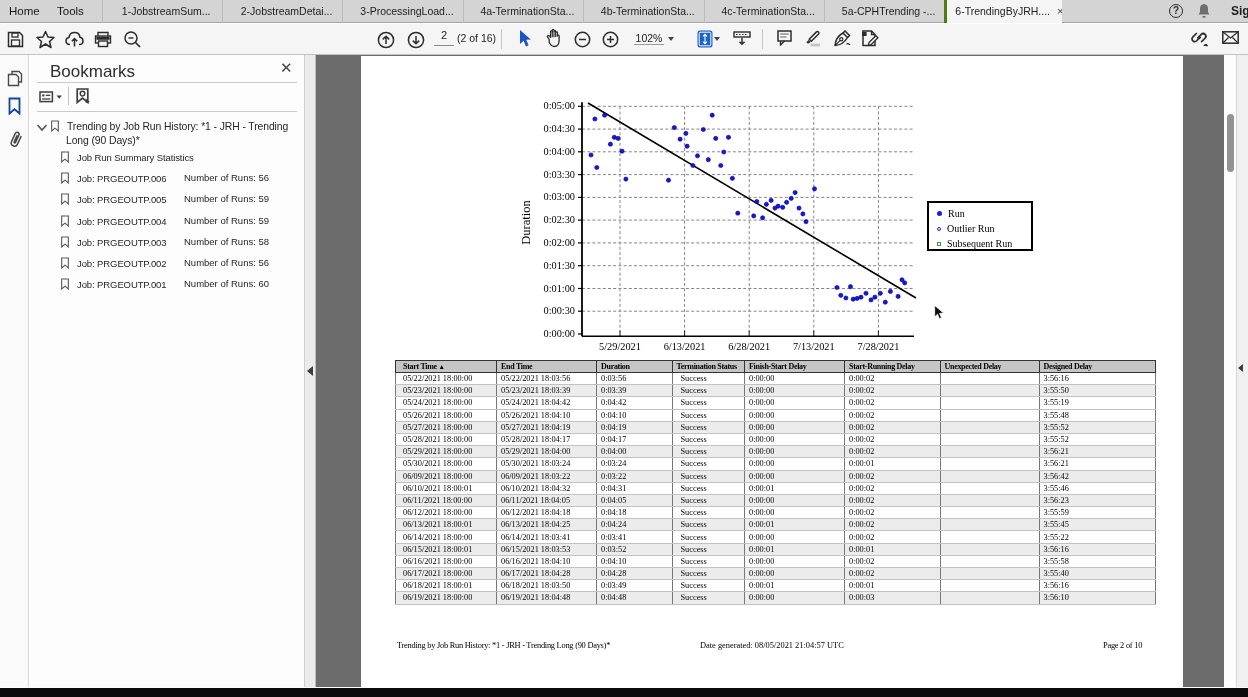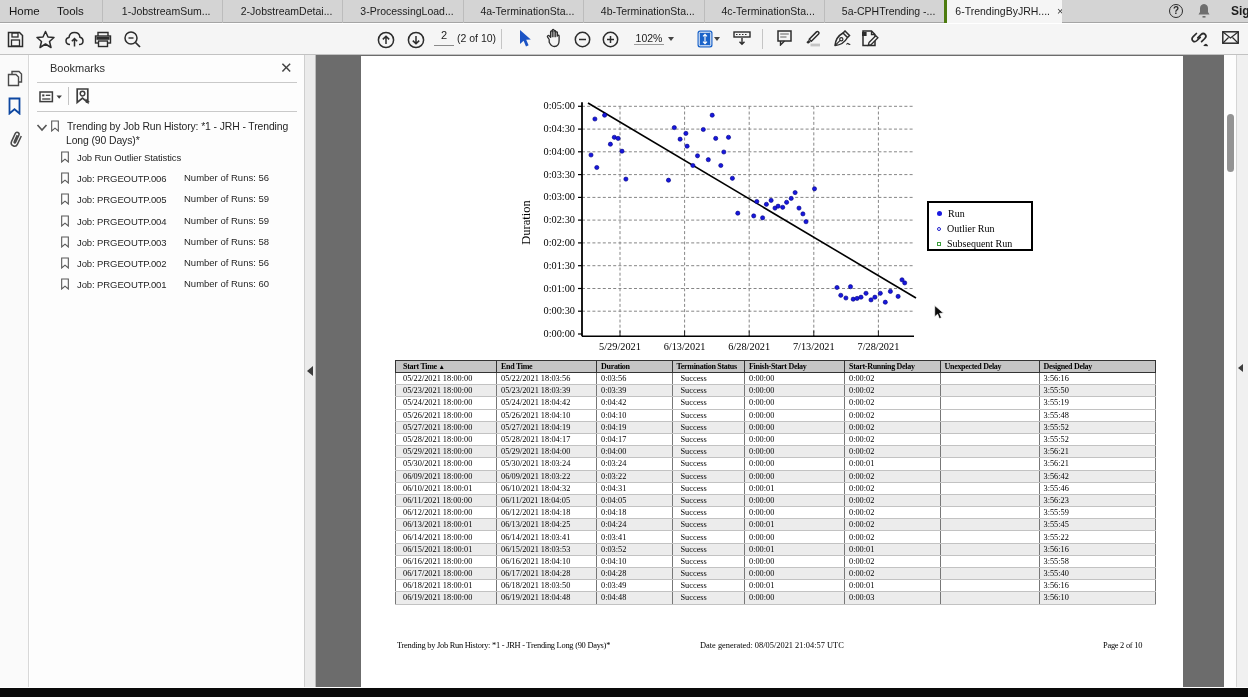--- a/index.html
+++ b/index.html
@@ -18,21 +18,21 @@
 .sep { position:absolute; top:5px; width:1px; height:20px; background:#c5c5c5; }
 #pgnum { position:absolute; left:434px; top:5px; width:20px; height:17px; font-size:11px; color:#1c1c1c; text-align:center; border-bottom:1px solid #8a8a8a; }
 #pgof { position:absolute; left:457px; top:8px; font-size:10.5px; color:#1c1c1c; }
 #zoomtx { position:absolute; left:634px; top:8px; width:30px; font-size:10.5px; color:#1c1c1c; text-align:center; border-bottom:1px solid #9a9a9a; height:13px;}
 .caret { position:absolute; width:0; height:0; border-left:3.5px solid transparent; border-right:3.5px solid transparent; border-top:4.5px solid #444; }
 
 #lstrip { position:absolute; left:0; top:55px; width:29px; height:632px; background:#fafafa; border-right:1px solid #d8d8d8; }
 #lstrip svg { position:absolute; left:7px; }
 
 #bmpanel { position:absolute; left:30px; top:55px; width:274px; height:632px; background:#fdfdfd; }
-#bmtitle { position:absolute; left:8px; top:7px; font-size:11px; color:#2e2e2e;padding-left:12px; }
+#bmtitle { position:absolute; left:8px; top:7px; font-size:17px; color:#2e2e2e;padding-left:12px; }
 #bmclose { position:absolute; left:250px; top:4px; font-size:15px; color:#444; }
 .hline { position:absolute; left:7px; width:260px; height:1px; background:#c9c9c9; }
 .bmrow { position:absolute; left:30px; height:18px; font-size:9.5px; color:#1f1f1f; white-space:nowrap; }
 .bmi { width:10px; height:12px; vertical-align:-2px; margin-right:7px; }
 .bmt { letter-spacing:-0.1px; }
 .tight { letter-spacing:-0.1px; }
 .nruns { position:absolute; left:124px; }
 
 #main { position:absolute; left:316px; top:55px; width:908px; height:632px; background:#6c6c6c; }
 #gutter { position:absolute; left:304px; top:55px; width:12px; height:632px; background:#ebebeb; border-left:1px solid #cfcfcf; border-right:1px solid #bbb; }
@@ -443,21 +443,21 @@
 
  <svg style="left:377px;top:7px" width="18" height="18" viewBox="0 0 18 18">
       <circle cx="9" cy="9" r="7.6" fill="none" stroke="#2c2c2c" stroke-width="1.5"></circle>
       <path d="M9 13 L9 5.5 M5.8 8.4 L9 5.2 L12.2 8.4" fill="none" stroke="#2c2c2c" stroke-width="1.5"></path>
     </svg>
  <svg style="left:407px;top:7px" width="18" height="18" viewBox="0 0 18 18">
       <circle cx="9" cy="9" r="7.6" fill="none" stroke="#2c2c2c" stroke-width="1.5"></circle>
       <path d="M9 5 L9 12.5 M5.8 9.6 L9 12.8 L12.2 9.6" fill="none" stroke="#2c2c2c" stroke-width="1.5"></path>
     </svg>
  <div id="pgnum">2</div>
- <div id="pgof">(2 of 10)</div>
+ <div id="pgof">(2 of 16)</div>
  <div class="sep" style="left:501px"></div>
  <svg style="left:518px;top:5px" width="14" height="19" viewBox="0 0 14 19">
       <path d="M2 1 L2 15 L5.6 11.8 L8 17.4 L10.6 16.2 L8.2 10.8 L12.8 10.5 Z" fill="#1b53c4"></path>
     </svg>
  <svg style="left:545px;top:4px" width="18" height="20" viewBox="0 0 18 20">
       <path d="M4.2 11.5 L2.6 9.2 C1.8 8 3.4 6.9 4.3 7.9 L5.6 9.4 L5.6 3.7 C5.6 2.5 7.3 2.5 7.3 3.7 L7.3 2.2 C7.3 1 9 1 9 2.2 L9 3.4 C9 2.3 10.7 2.3 10.7 3.4 L10.7 4.6 C10.7 3.6 12.4 3.6 12.4 4.6 L12.4 8 C12.4 7 14.1 7 14.1 8 L14.1 12.5 C14.1 16.5 12.6 18.5 9.3 18.5 C6.6 18.5 5.6 17 4.2 14.2 Z" fill="none" stroke="#2c2c2c" stroke-width="1.3" stroke-linejoin="round" stroke-linecap="round"></path>
       <path d="M7.3 4 L7.3 8.8 M9 4 L9 8.8 M10.7 5 L10.7 8.8" stroke="#2c2c2c" stroke-width="1.1" stroke-linecap="round"></path>
     </svg>
  <svg style="left:574px;top:7px" width="17" height="17" viewBox="0 0 17 17">
       <circle cx="8.5" cy="8.5" r="7.2" fill="none" stroke="#2c2c2c" stroke-width="1.5"></circle>
@@ -552,21 +552,21 @@
  <div class="hline" style="top:56px"></div>
  <svg style="position:absolute;left:6px;top:68px" width="12" height="9" viewBox="0 0 12 9">
       <path d="M1.5 2 L6 7 L10.5 2" fill="none" stroke="#555" stroke-width="1.6"></path>
     </svg>
  <div class="bmrow" style="top:65px;left:20px;font-size:10.4px"><svg class="bmi" viewBox="0 0 12 14">
         <path d="M2 1 h8 v12 l-4 -3.4 -4 3.4 z" fill="none" stroke="#585858" stroke-width="1.3"></path>
       </svg><span class="bmt">Trending by Job Run History: *1 - JRH - Trending</span></div>
  <div class="bmrow" style="top:79.5px;left:36px;font-size:10.4px"><span class="bmt">Long (90 Days)*</span></div>
 <div class="bmrow" style="top:96.0px"><svg class="bmi" viewBox="0 0 12 14">
         <path d="M2 1 h8 v12 l-4 -3.4 -4 3.4 z" fill="none" stroke="#585858" stroke-width="1.3"></path>
-      </svg><span class="bmt">Job Run Outlier Statistics</span></div>
+      </svg><span class="bmt">Job Run Summary Statistics</span></div>
 <div class="bmrow" style="top:117.2px"><svg class="bmi" viewBox="0 0 12 14">
         <path d="M2 1 h8 v12 l-4 -3.4 -4 3.4 z" fill="none" stroke="#585858" stroke-width="1.3"></path>
       </svg><span class="bmt tight">Job: PRGEOUTP.006</span><span class="nruns">Number of Runs: 56</span></div>
 <div class="bmrow" style="top:138.4px"><svg class="bmi" viewBox="0 0 12 14">
         <path d="M2 1 h8 v12 l-4 -3.4 -4 3.4 z" fill="none" stroke="#585858" stroke-width="1.3"></path>
       </svg><span class="bmt tight">Job: PRGEOUTP.005</span><span class="nruns">Number of Runs: 59</span></div>
 <div class="bmrow" style="top:159.6px"><svg class="bmi" viewBox="0 0 12 14">
         <path d="M2 1 h8 v12 l-4 -3.4 -4 3.4 z" fill="none" stroke="#585858" stroke-width="1.3"></path>
       </svg><span class="bmt tight">Job: PRGEOUTP.004</span><span class="nruns">Number of Runs: 59</span></div>
 <div class="bmrow" style="top:180.8px"><svg class="bmi" viewBox="0 0 12 14">

